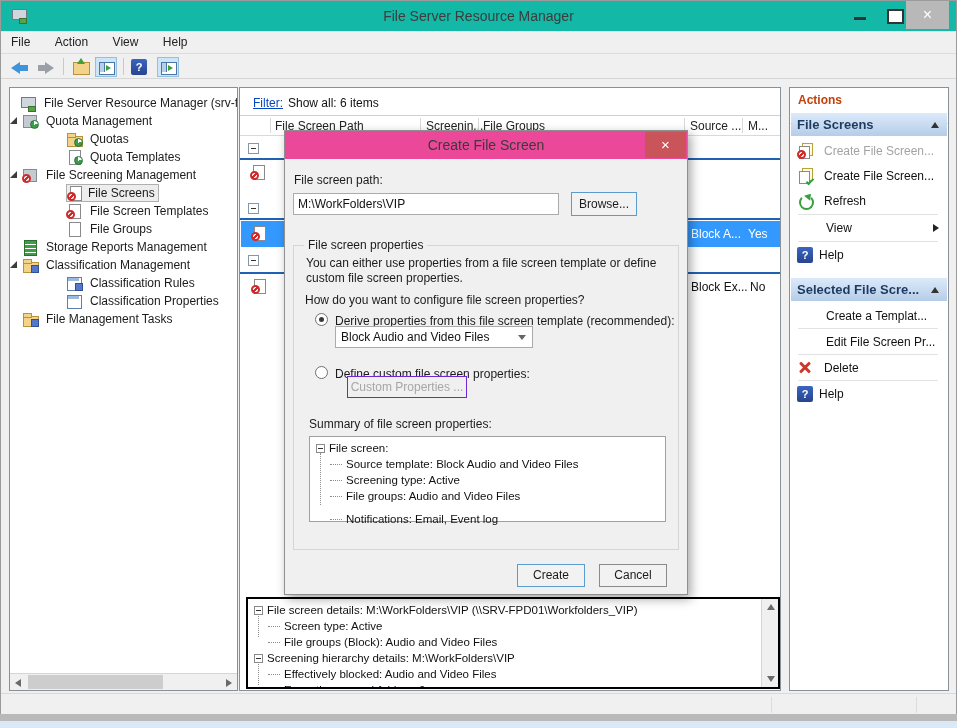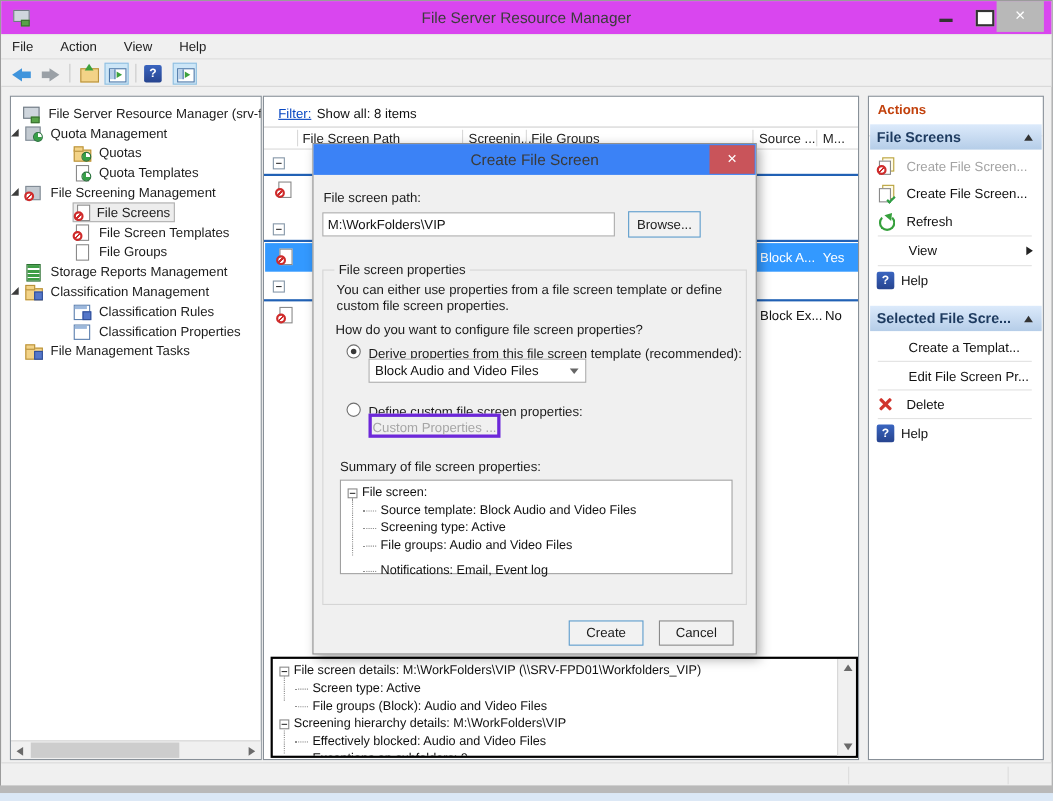--- a/index.html
+++ b/index.html
@@ -2,21 +2,21 @@
 <html><head>
 <meta charset="utf-8">
 <style>
   * { margin:0; padding:0; box-sizing:border-box; }
   html,body { width:957px; height:728px; font-family:"Liberation Sans", sans-serif; background:#dde9f7; }
   .win { position:absolute; left:0; top:0; width:957px; height:721px; background:#f0f0f0; border:1px solid #9b9b9b; overflow:hidden; }
   .bottom-strip { position:absolute; left:0; top:714px; width:957px; height:7px; background:#b9b9b9; }
   .outer-strip { position:absolute; left:0; top:721px; width:957px; height:7px; background:#dbe8f6; }
 
   
-  .titlebar { position:absolute; left:0; top:0; width:100%; height:30px; background:#d946ef; }
+  .titlebar { position:absolute; left:0; top:0; width:100%; height:30px; background:#14b8a6; }
   .title-text { position:absolute; left:0; right:0; top:7px; text-align:center; font-size:14px; color:#3c3c3c; }
   .app-icon { position:absolute; left:10px; top:6px; width:16px; height:16px; }
   .app-icon::before { content:""; position:absolute; left:1px; top:2px; width:13px; height:9px; background:#cfd6dd; border:1px solid #707a84; }
   .app-icon::after { content:""; position:absolute; left:8px; top:11px; width:6px; height:4px; background:#58a348; border:1px solid #3a7030; }
   .win-btn { position:absolute; top:0; height:28px; text-align:center; }
   .btn-min { left:845px; width:30px; } .btn-min::after { content:""; position:absolute; left:8px; top:16px; width:12px; height:3px; background:#333; }
   .btn-max { left:878px; width:30px; } .btn-max::after { content:""; position:absolute; left:8px; top:8px; width:13px; height:11px; border:2px solid #333; background:#fff; }
   .btn-close { left:905px; width:43px; background:#b8b8b8; color:#fff; font-size:16px; line-height:27px; }
 
   
@@ -115,37 +115,37 @@
   .ic-pages::before { content:""; position:absolute; left:5px; top:0; width:9px; height:11px; background:#fffbe8; border:1px solid #b8a23c; }
   .ic-pages::after { content:""; position:absolute; left:2px; top:3px; width:9px; height:11px; background:#fff; border:1px solid #8a8a8a; }
   .chk { position:absolute; right:0; bottom:1px; width:8px; height:4px; border-left:2px solid #2f9e44; border-bottom:2px solid #2f9e44; transform:rotate(-45deg); z-index:3; }
   .ic-refresh::before { content:""; position:absolute; left:2px; top:2px; width:11px; height:11px; border-radius:50%; border:2px solid #35a03c; border-top-color:transparent; }
   .ic-refresh::after { content:""; position:absolute; right:1px; top:0; width:0; height:0; border-left:4px solid transparent; border-right:4px solid transparent; border-bottom:6px solid #35a03c; transform:rotate(40deg); }
   .ic-delete::before, .ic-delete::after { content:""; position:absolute; left:1px; top:6px; width:14px; height:3px; background:#d0342c; border-radius:1px; }
   .ic-delete::before { transform:rotate(45deg); } .ic-delete::after { transform:rotate(-45deg); }
 
   
   .dialog { position:absolute; left:283px; top:129px; width:404px; height:465px; background:#f0f0f0; border:1px solid #8f8f8f; box-shadow:3px 4px 10px rgba(0,0,0,.35); z-index:10; }
-  .dlg-titlebar { position:absolute; left:0; top:0; width:100%; height:28px; background:#3b82f6; }
+  .dlg-titlebar { position:absolute; left:0; top:0; width:100%; height:28px; background:#ec4899; }
   .dlg-title { position:absolute; left:0; right:0; top:6px; text-align:center; font-size:14px; color:#3a3a3a; }
   .dlg-close { position:absolute; right:1px; top:1px; width:41px; height:26px; background:#c9545a; color:#fff; font-size:15px; text-align:center; line-height:25px; }
   .dlg-label { position:absolute; font-size:12px; color:#1b1b1b; }
   .dlg-input { position:absolute; left:8px; top:62px; width:266px; height:22px; border:1px solid #ababab; background:#fff; font-size:12px; padding:0 4px; font-family:"Liberation Sans", sans-serif; color:#111; }
   .btn { position:absolute; background:#f2f2f2; border:1px solid #8a8a8a; font-size:12px; color:#1b1b1b; text-align:center; font-family:"Liberation Sans", sans-serif; }
   .btn-browse { left:286px; top:61px; width:66px; height:24px; border:1px solid #5c9ccc; line-height:22px; }
   .groupbox { position:absolute; left:8px; top:114px; width:386px; height:305px; border:1px solid #d5d5d5; }
   .groupbox-label { position:absolute; left:10px; top:-8px; background:#f0f0f0; padding:0 4px; font-size:12px; color:#1b1b1b; }
   .gb-text { position:absolute; left:12px; top:10px; width:366px; font-size:12px; color:#1b1b1b; line-height:15px; }
   .gb-question { position:absolute; left:12px; top:48px; font-size:12px; color:#1b1b1b; }
   .radio { position:absolute; width:13px; height:13px; border:1px solid #707070; border-radius:50%; background:#fff; }
   .radio.sel::after { content:""; position:absolute; left:3px; top:3px; width:5px; height:5px; border-radius:50%; background:#3a3a3a; }
   .rlabel { position:absolute; font-size:12px; color:#1b1b1b; }
   .selectbox { position:absolute; left:50px; top:195px; width:198px; height:22px; background:#fff; border:1px solid #ababab; font-size:12px; color:#111; line-height:20px; padding-left:5px; }
   .sel-arrow { position:absolute; right:6px; top:8px; width:0; height:0; border-left:4px solid transparent; border-right:4px solid transparent; border-top:5px solid #666; }
-  .btn-custom { left:50px; top:245px; width:120px; height:22px; border:3px solid #6d28d9; color:#a6a6a6; background:#f0f0f0; line-height:20px; }
+  .btn-custom { left:62px; top:245px; width:120px; height:22px; border:1px solid #6d28d9; color:#a6a6a6; background:#f0f0f0; line-height:20px; }
   .summarybox { position:absolute; left:24px; top:305px; width:357px; height:86px; background:#fff; border:1px solid #a0a0a0; font-size:11.5px; color:#111; }
   .srow { position:absolute; left:6px; display:flex; align-items:center; white-space:nowrap; }
   .svline { position:absolute; left:10px; top:16px; height:52px; width:1px; border-left:1px dotted #8d8d8d; }
   .btn-create { left:232px; top:433px; width:68px; height:23px; border:1px solid #5c9ccc; line-height:21px; }
   .btn-cancel { left:314px; top:433px; width:68px; height:23px; line-height:21px; }
 
   
   .statusbar { position:absolute; left:0; top:692px; width:100%; height:22px; background:#f0f0f0; border-top:1px solid #d9d9d9; }
   .sb-sep { position:absolute; top:3px; width:1px; height:16px; background:#dcdcdc; }
 </style>
@@ -271,21 +271,21 @@
     <div class="hscroll">
       <span class="sarr sarr-left"></span>
       <span class="hthumb"></span>
       <span class="sarr sarr-right"></span>
     </div>
   </div>
 
   <div class="panel list-panel">
     <div class="filter-bar">
       <span class="filter-link">Filter:</span>
-      <span class="filter-text">Show all: 8 items</span>
+      <span class="filter-text">Show all: 6 items</span>
     </div>
     <div class="lheader">
       <span class="lh-sep" style="left:30px"></span>
       <span class="lh" style="left:35px">File Screen Path</span>
       <span class="lh-sep" style="left:180px"></span>
       <span class="lh" style="left:186px">Screenin...</span>
       <span class="lh-sep" style="left:238px"></span>
       <span class="lh" style="left:243px">File Groups</span>
       <span class="lh-sep" style="left:444px"></span>
       <span class="lh" style="left:450px">Source ...</span>

